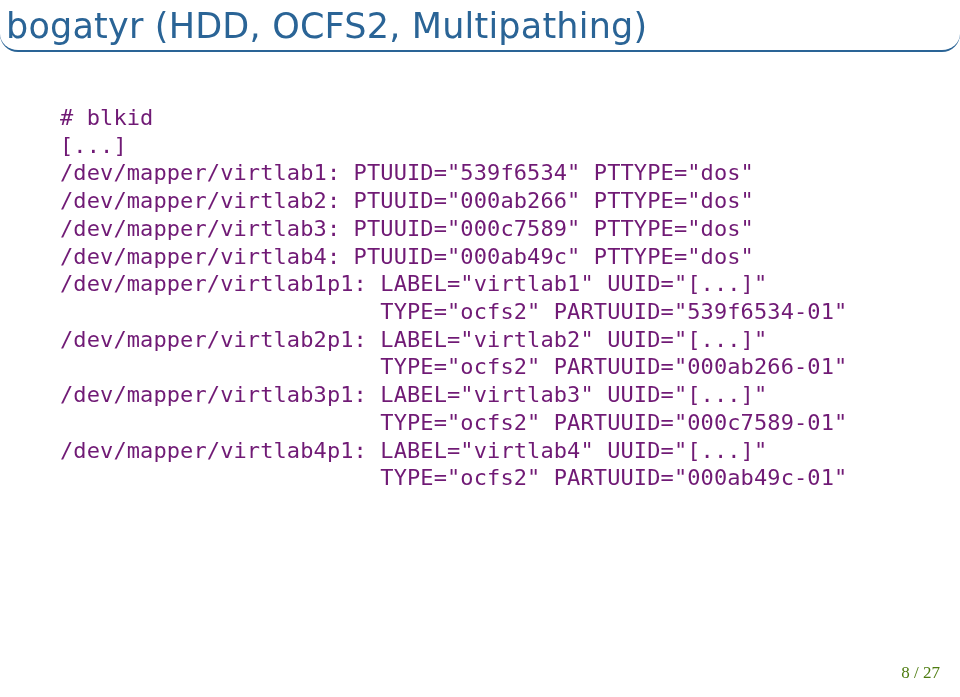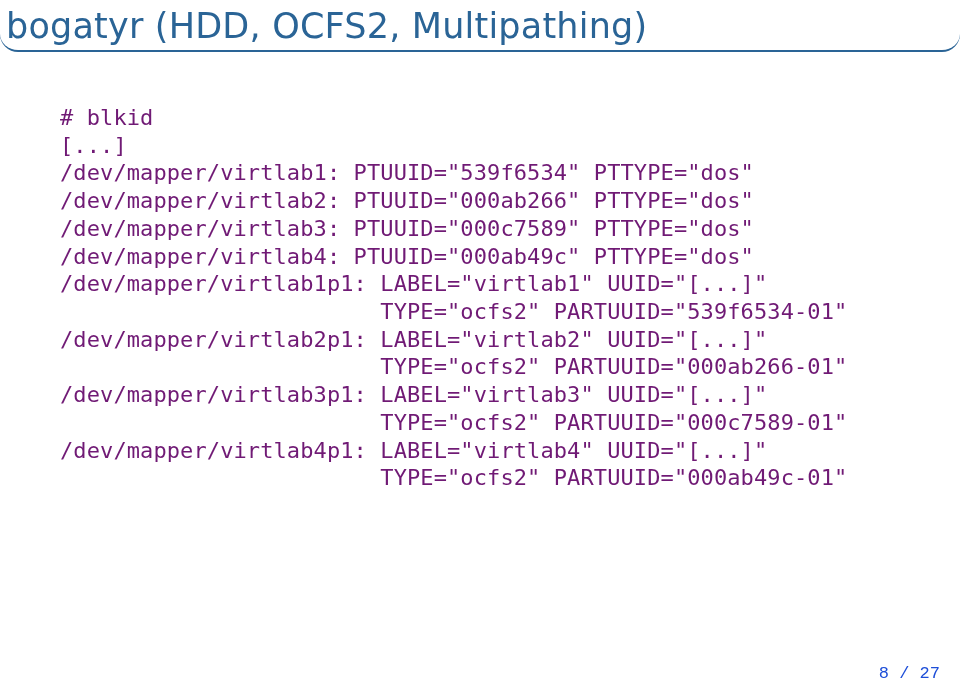--- a/index.html
+++ b/index.html
@@ -27,22 +27,22 @@
       color: #701a75;
       font-size: 22px;
       line-height: 1.26;
       white-space: pre;
       letter-spacing: 0.1px;
     }
     .pagenum {
       position: absolute;
       bottom: 14px;
       right: 20px;
-      color: #1d4ed8;
-      font-family: Liberation Mono, monospace;
+      color: #4d7c0f;
+      font-family: Liberation Serif, serif;
       font-size: 17px;
     }
   </style>
 </head>
 <body>
 
 <div class="title">bogatyr (HDD, OCFS2, Multipathing)</div>
 
 <div class="content">
   <div class="block"><span># blkid</span>

